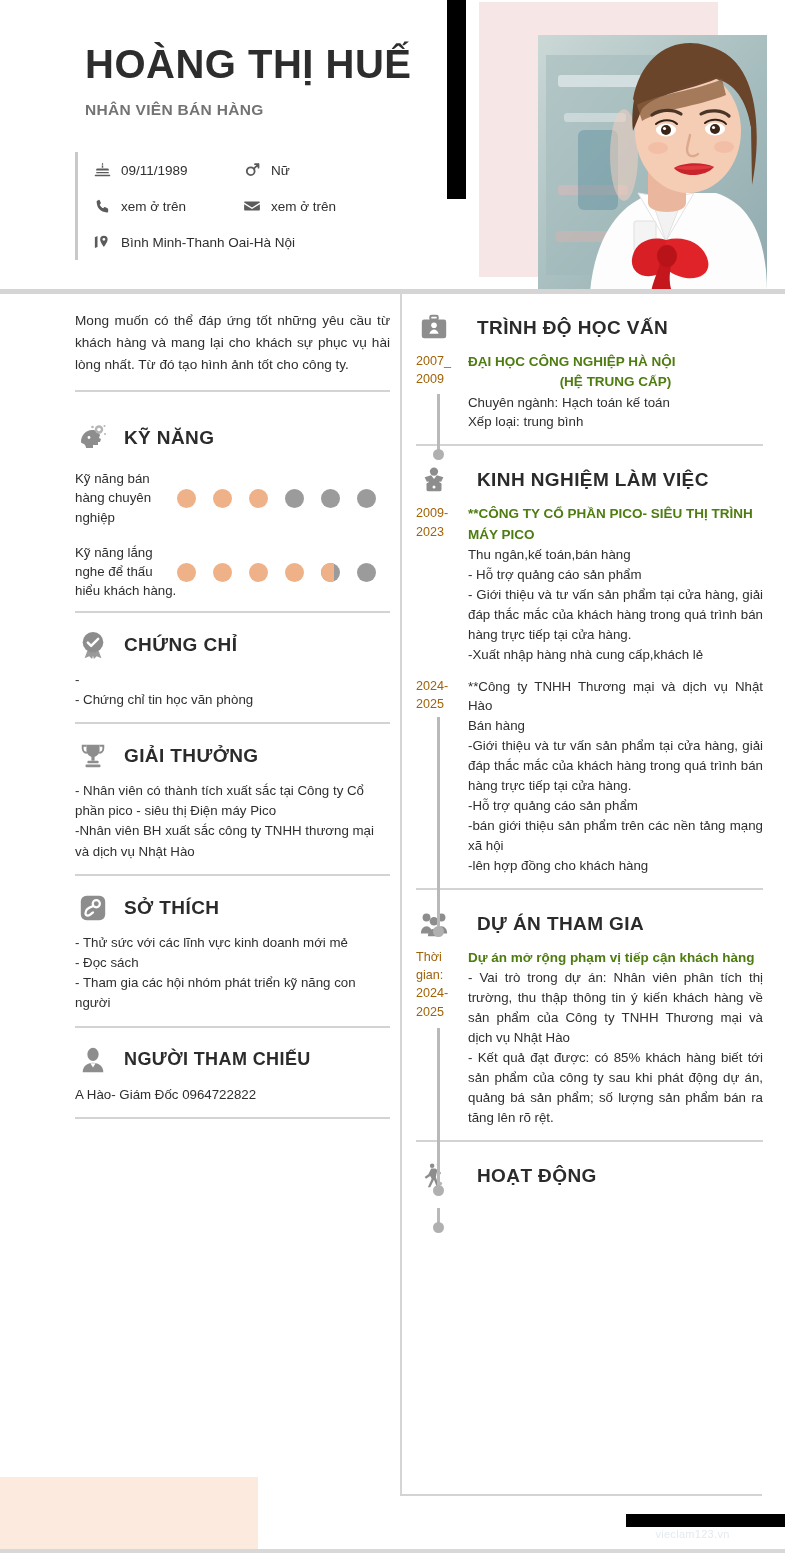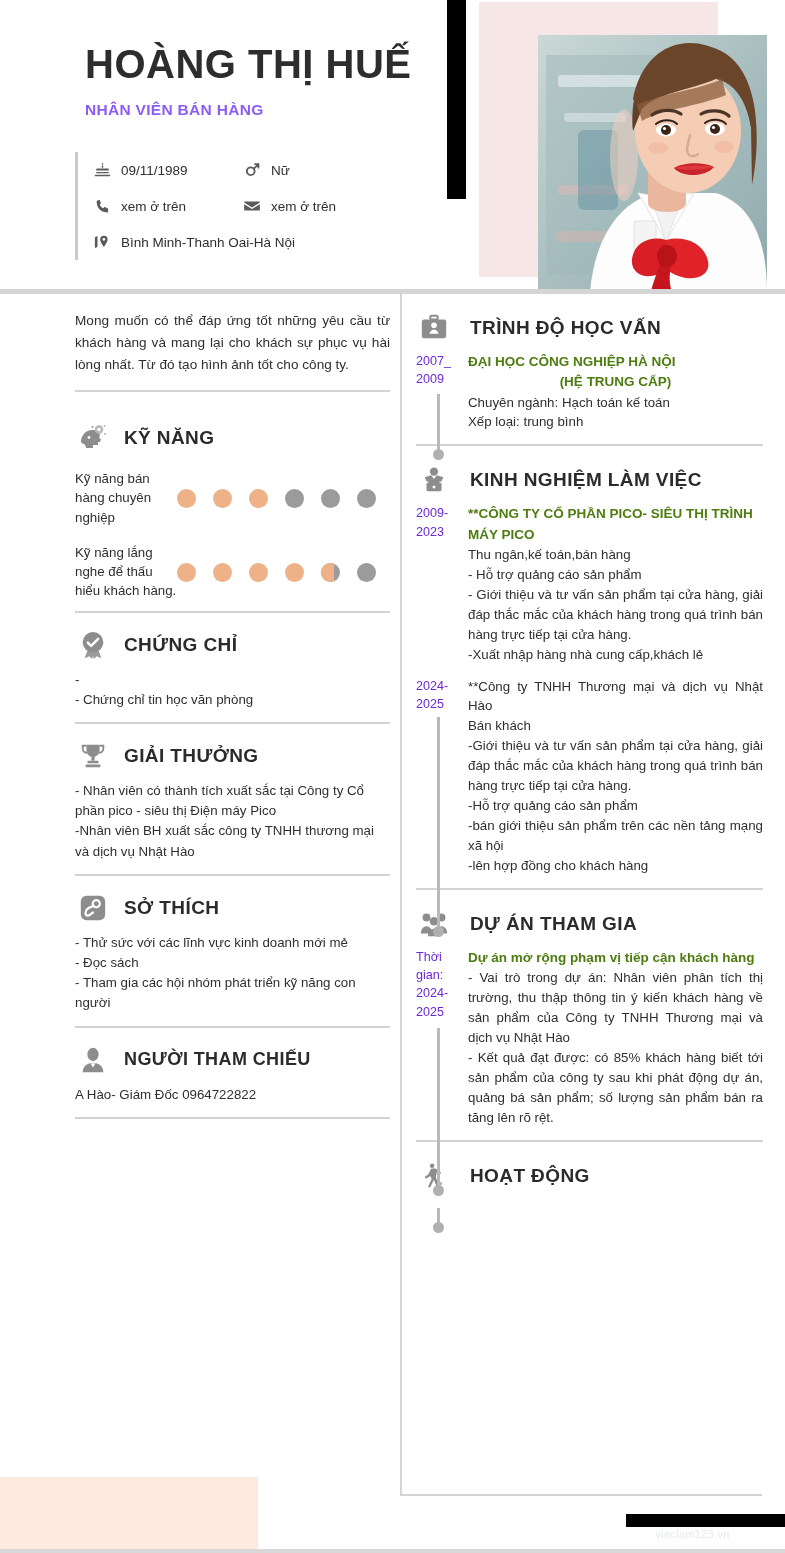--- a/index.html
+++ b/index.html
@@ -30,21 +30,21 @@
   .hdr-photo svg{ display:block; width:229px; height:257px; }
 
   .name{
     position:absolute; left:85px; top:42px;
     font-size:40px; font-weight:bold; letter-spacing:0.5px;
     color:#2d2d2d; white-space:nowrap;
   }
   .job-title{
     position:absolute; left:85px; top:101px;
     font-size:15.5px; font-weight:bold; letter-spacing:0.3px;
-    color:#8b5cf6; white-space:nowrap;
+    color:#737373; white-space:nowrap;
   }
   .contact-block{
     position:absolute; left:75px; top:152px; width:370px;
     padding-left:14px; border-left:3px solid #c9c9c9;
   }
   .contact-row{ display:flex; align-items:center; height:36px; }
   .contact-cell{ display:flex; align-items:center; }
   .contact-cell.c1{ width:150px; }
   .ci{ width:20px; height:20px; margin-right:9px; flex:0 0 20px;
        display:flex; align-items:center; justify-content:center; }
@@ -87,25 +87,25 @@
   .skill-row{ display:flex; align-items:center; padding:6px 0 10px 0; }
   .skill-name{ width:118px; font-size:13.3px; line-height:1.45; color:#2f2f2f; }
   .dots{ display:flex; gap:17px; padding-top:2px; }
   .dot{ width:19px; height:19px; border-radius:50%; background:#9b9b9b; position:relative; overflow:hidden; }
   .dot.on{ background:#eeb188; }
   .dot .half{ position:absolute; left:0; top:0; height:100%; background:#eeb188; }
 
   
   .rsec{ margin:0 22px 0 14px; border-bottom:2px solid #d3d3d3; }
   .rsec.nb{ border-bottom:none; }
-  .rsec-head{ display:flex; align-items:center; gap:18px; padding-top:16px; padding-bottom:6px; }
+  .rsec-head{ display:flex; align-items:center; gap:25px; padding-top:16px; padding-bottom:6px; }
 
   .tl{ display:flex; padding-bottom:2px; }
   .tl-left{ width:52px; flex:0 0 52px; position:relative; }
-  .tl-date{ font-size:12.6px; color:#6d28d9; line-height:1.45; font-weight:normal; }
+  .tl-date{ font-size:12.6px; color:#a16207; line-height:1.45; font-weight:normal; }
   .tl-date.block{ display:block; }
   .tl-line{
     position:absolute; left:21px; width:3px; background:#b9b9b9;
   }
   .tl-cap{
     position:absolute; left:17px; width:11px; height:11px; border-radius:50%;
     background:#b0b0b0;
   }
   .tl-body{ flex:1; padding-bottom:10px; }
   .entry-title{ font-size:13.5px; font-weight:bold; line-height:1.5; color:#4d7c0f; }
@@ -451,21 +451,21 @@
 
         <div class="tl">
           <div class="tl-left">
             <span class="tl-date block">2024-</span>
             <span class="tl-date block">2025</span>
             <span class="tl-line" style="top:40px;height:212px;"></span>
             <span class="tl-cap" style="top:249px;"></span>
           </div>
           <div class="tl-body">
             <div class="entry-line just">**Công ty TNHH Thương mại và dịch vụ Nhật Hào</div>
-            <div class="entry-line">Bán khách</div>
+            <div class="entry-line">Bán hàng</div>
             <div class="entry-line just">-Giới thiệu và tư vấn sản phẩm tại cửa hàng, giải đáp thắc mắc của khách hàng trong quá trình bán hàng trực tiếp tại cửa hàng.</div>
             <div class="entry-line">-Hỗ trợ quảng cáo sản phẩm</div>
             <div class="entry-line just">-bán giới thiệu sản phẩm trên các nền tảng mạng xã hội</div>
             <div class="entry-line">-lên hợp đồng cho khách hàng</div>
           </div>
         </div>
       </div>
 
       <div class="rsec">
         <div class="rsec-head">

